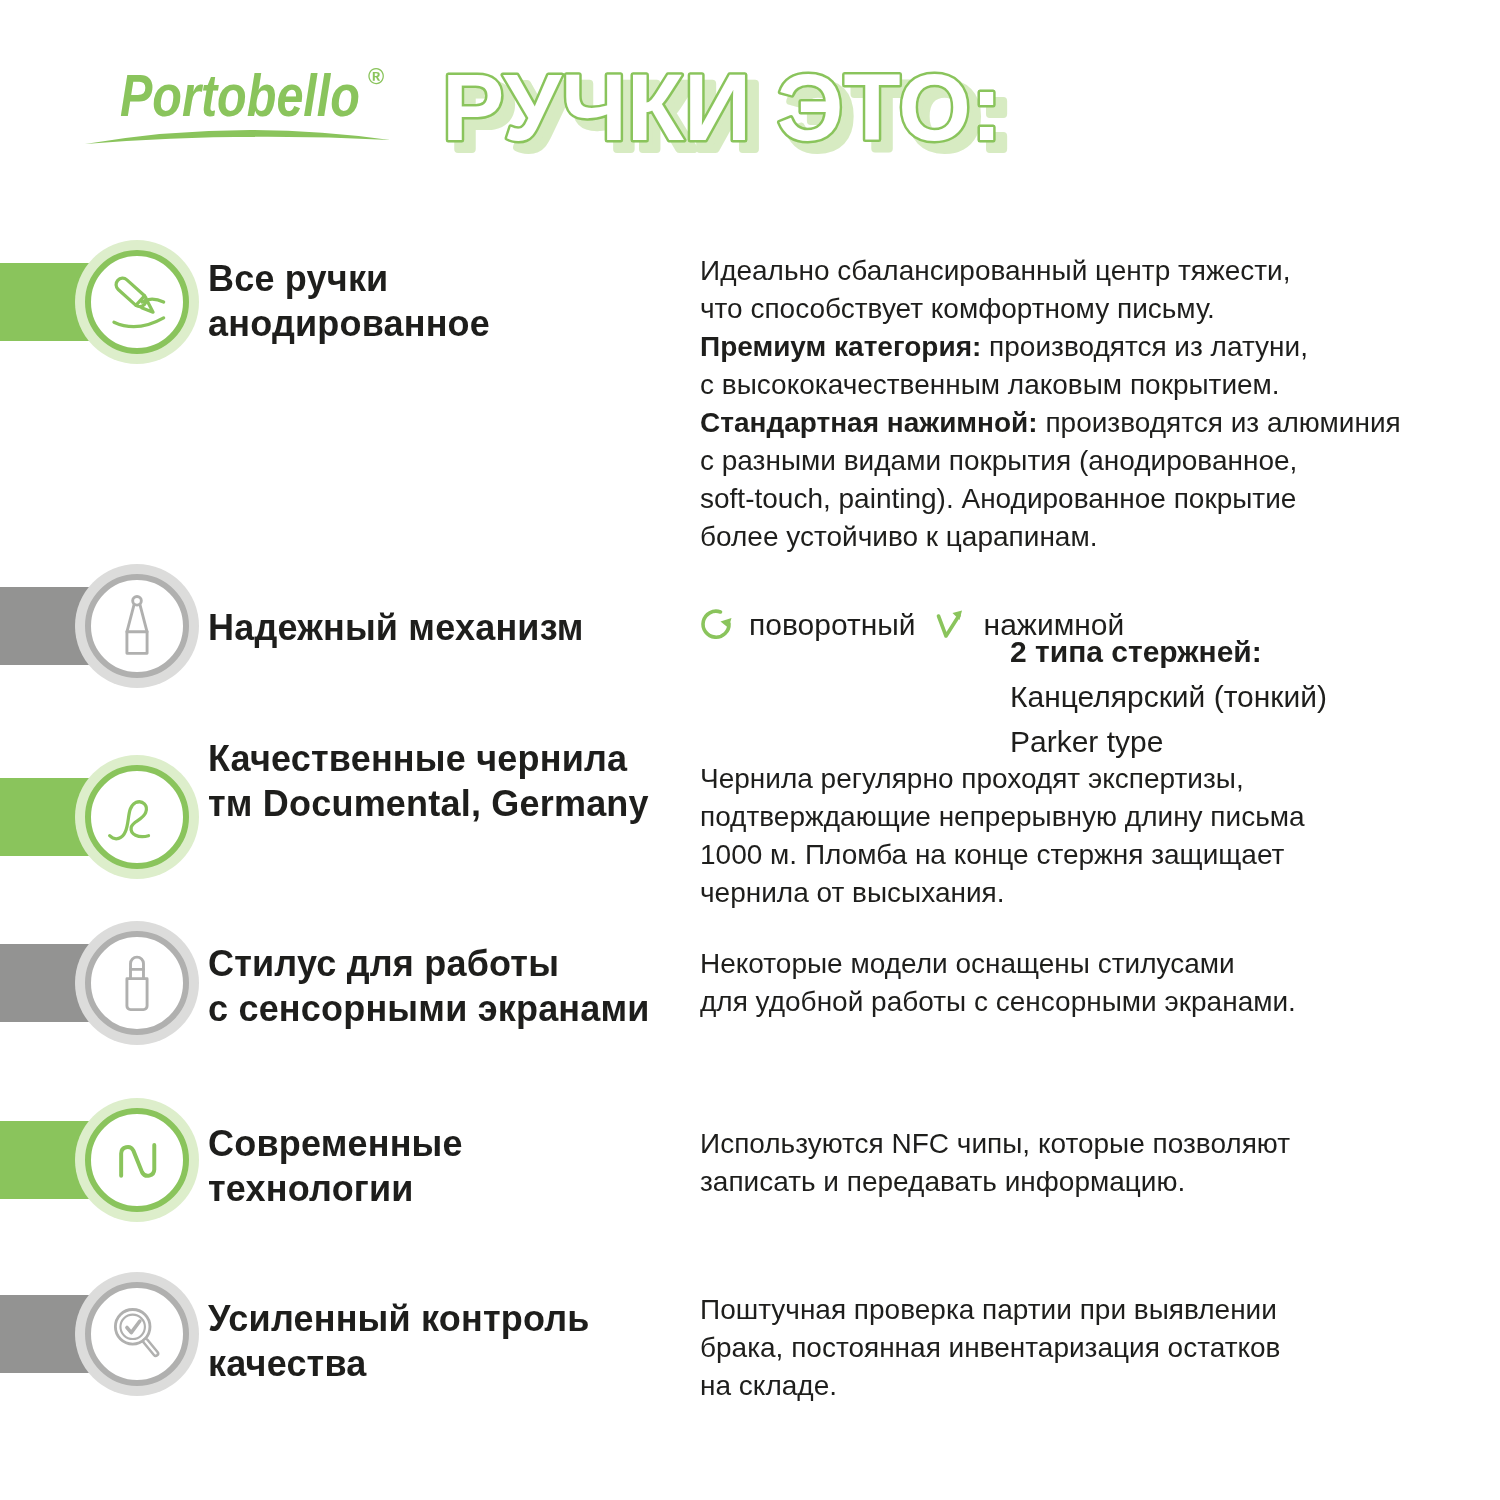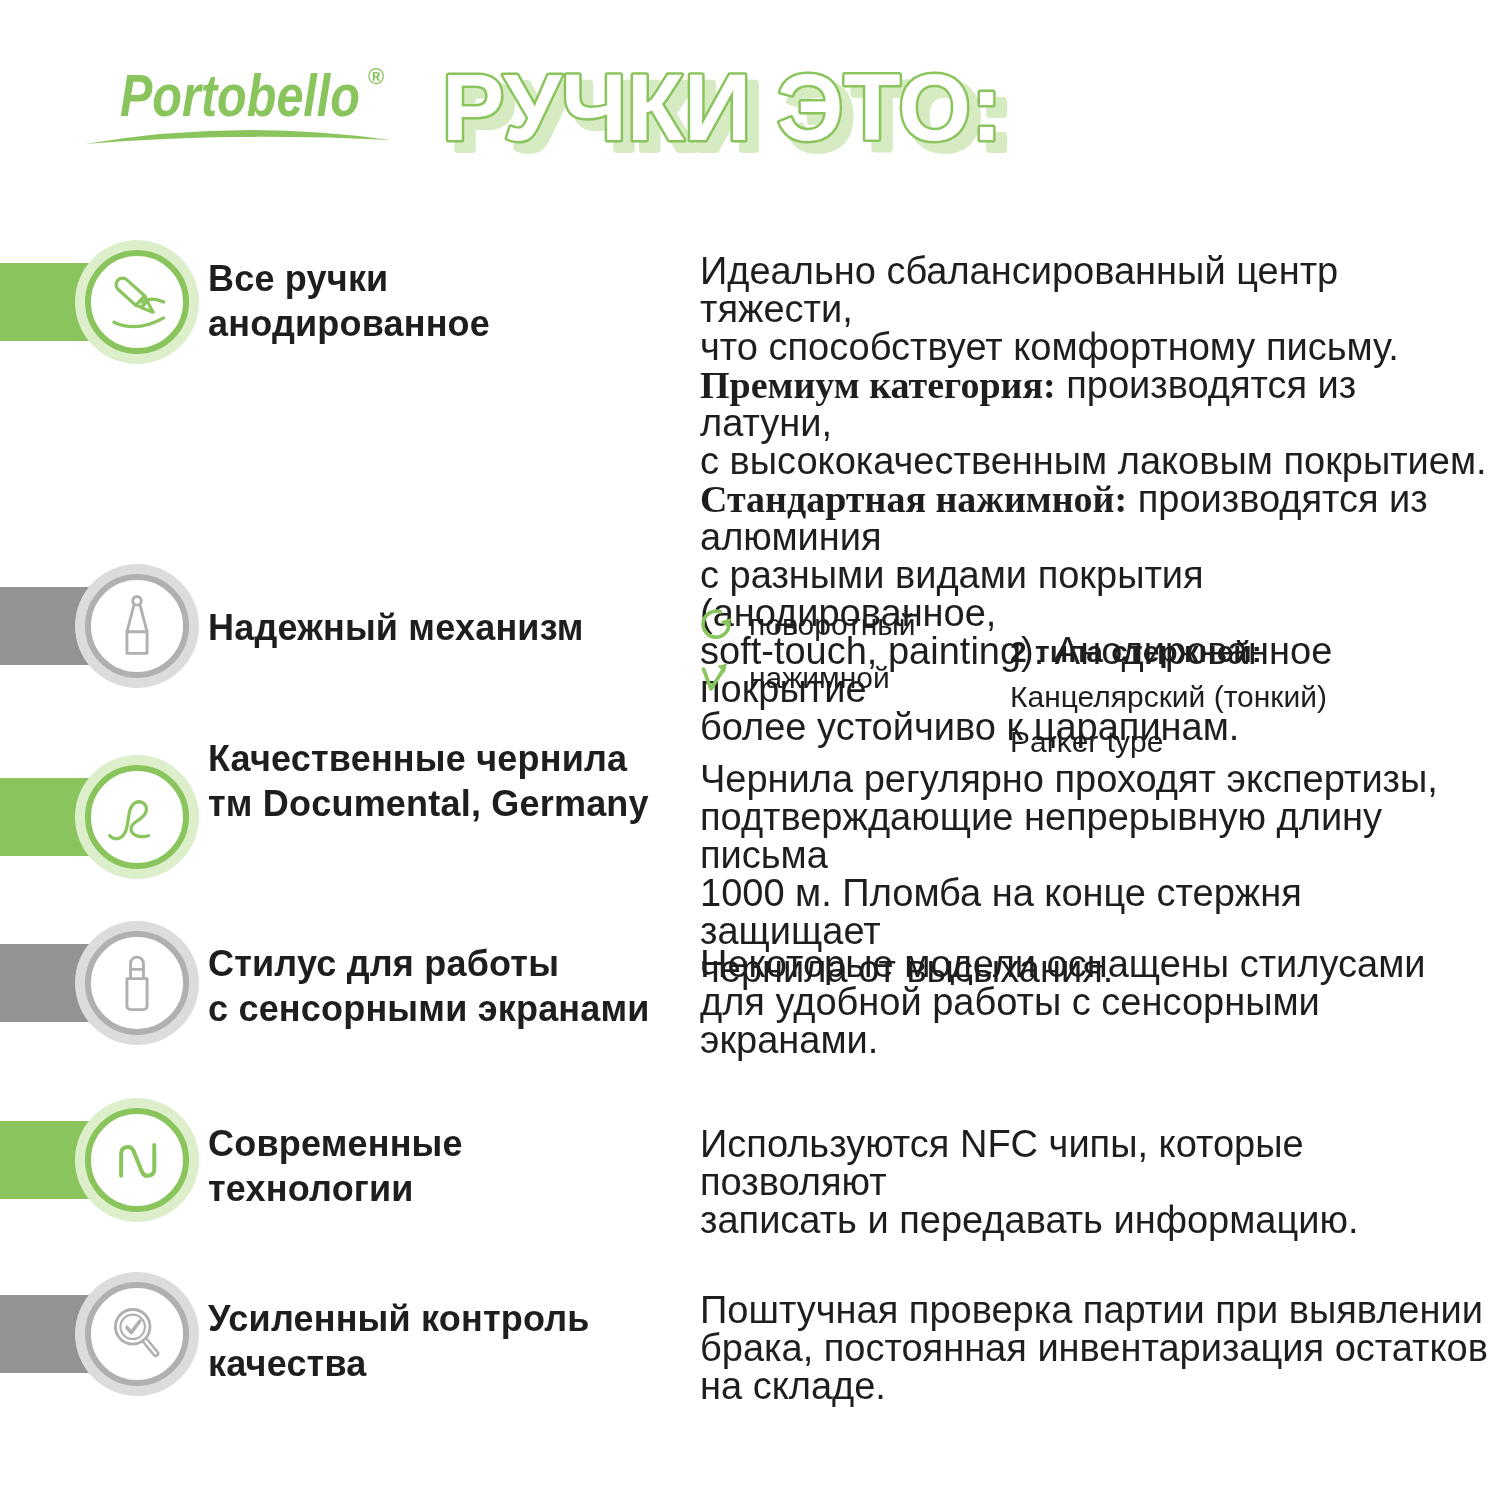--- a/index.html
+++ b/index.html
@@ -28,25 +28,25 @@
   .halo.green { background:#DDEECB; }
   .halo.gray  { background:#DCDCDB; }
   .circle { width:104px; height:104px; border-radius:50%; background:#fff;
             display:flex; align-items:center; justify-content:center; }
   .circle.green { border:6px solid #8AC45C; }
   .circle.gray  { border:6px solid #B0B0AF; }
   .circle svg { width:72px; height:72px; }
 
   .title { position:absolute; left:208px; font-size:36px; line-height:45px; font-weight:bold;
            white-space:pre-line; letter-spacing:.2px; }
-  .body  { position:absolute; left:700px; width:790px; font-size:38px; line-height:38px;
+  .body  { position:absolute; left:700px; width:790px; font-size:28px; line-height:38px;
            white-space:pre-line; }
-  .body b { font-weight:bold;font-family:Liberation Serif, serif; }
-
-  .mech-list { position:absolute; left:698px; display:flex; flex-direction:column; gap:17px; }
+  .body b { font-weight:bold; }
+
+  .mech-list { position:absolute; left:698px; display:flex; flex-direction:row; gap:17px; }
   .mech-item { display:flex; align-items:center; gap:15px; font-size:30px; }
   .mech-item svg { width:36px; height:36px; flex:0 0 auto; }
   .refill { position:absolute; left:1010px; font-size:30px; line-height:45px; white-space:pre-line;margin-top:26px; }
   .refill b { font-weight:bold; }
 </style>
 </head>
 <body>
 
 <div class="canvas">
 

